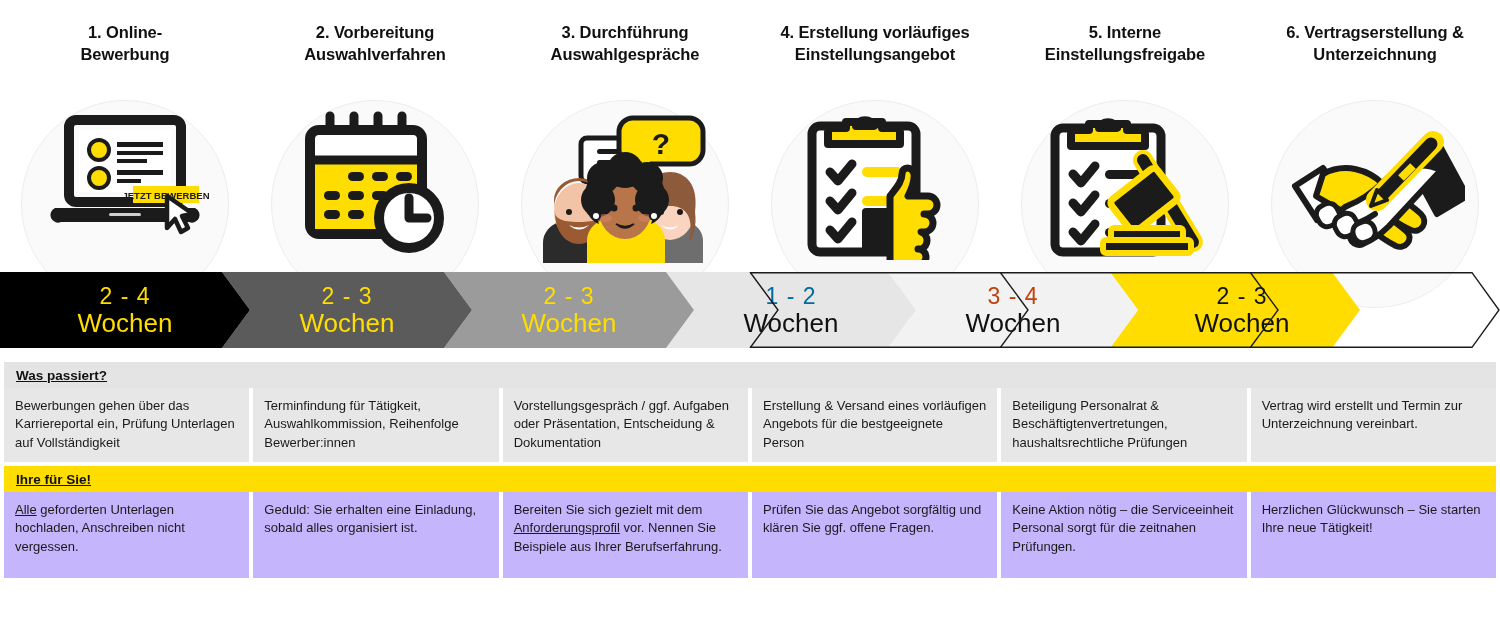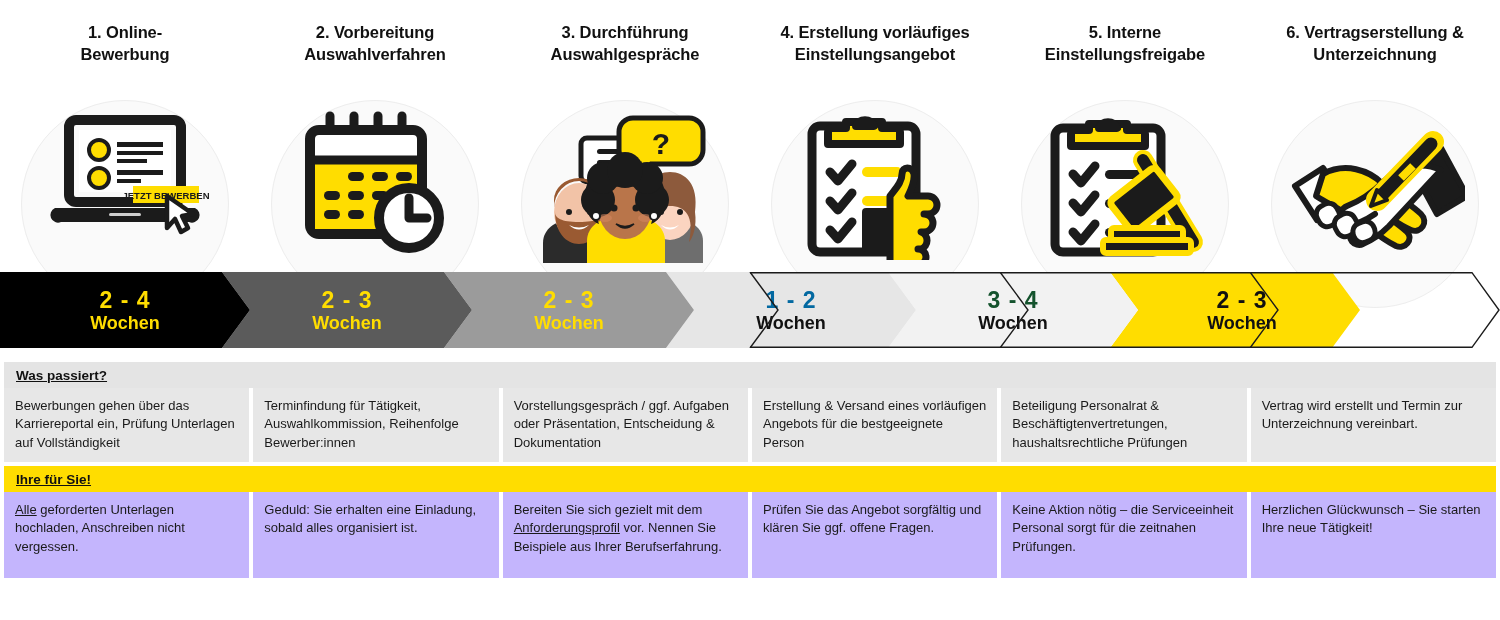--- a/index.html
+++ b/index.html
@@ -37,22 +37,22 @@
   
   .band {
     position: absolute; top: 272px; left: 0; width: 1500px; height: 76px;
     display: flex;
   }
   .seg {
     position: relative; width: 250px; height: 76px;
     display: flex; flex-direction: column; align-items: center; justify-content: center;
     text-align: center; line-height: 1.0;
   }
-  .seg .num { font-size: 23px; font-weight: bold; letter-spacing: 1px; }
-  .seg .unit { font-size: 18px; font-weight: bold; margin-top: 2px; }
+  .seg .num { font-size: 23px; font-weight: normal; letter-spacing: 1px; }
+  .seg .unit { font-size: 26px; font-weight: normal; margin-top: 2px; }
   .s1 { background:#000000; clip-path: polygon(0 0, 222px 0, 250px 50%, 222px 100%, 0 100%); z-index:6; }
   .s2 { background:#5b5b5b; clip-path: polygon(0 0, 222px 0, 250px 50%, 222px 100%, 0 100%, 28px 50%); margin-left:-28px; z-index:5; }
   .s3 { background:#9b9b9b; clip-path: polygon(0 0, 222px 0, 250px 50%, 222px 100%, 0 100%, 28px 50%); margin-left:-28px; z-index:4; }
   .s4 { background:#e6e6e6; clip-path: polygon(0 0, 222px 0, 250px 50%, 222px 100%, 0 100%, 28px 50%); margin-left:-28px; z-index:3; }
   .s5 { background:#f2f2f2; clip-path: polygon(0 0, 222px 0, 250px 50%, 222px 100%, 0 100%, 28px 50%); margin-left:-28px; z-index:2; }
   .s6 { background:#ffdd00; clip-path: polygon(0 0, 222px 0, 250px 50%, 222px 100%, 0 100%, 28px 50%); margin-left:-28px; z-index:1; width:278px; }
   .band-outline {
     position:absolute; top:272px; left:0; width:1500px; height:76px;
     pointer-events:none; z-index:7;
   }
@@ -289,21 +289,21 @@
     </div>
     <div class="seg s3">
       <div class="num" style="color:#ffdd00">2 - 3</div>
       <div class="unit" style="color:#ffdd00">Wochen</div>
     </div>
     <div class="seg s4">
       <div class="num" style="color:#0369a1">1 - 2</div>
       <div class="unit" style="color:#111111">Wochen</div>
     </div>
     <div class="seg s5">
-      <div class="num" style="color:#14532d">3 - 4</div>
+      <div class="num" style="color:#c2410c">3 - 4</div>
       <div class="unit" style="color:#111111">Wochen</div>
     </div>
     <div class="seg s6">
       <div class="num" style="color:#111111;margin-left:-14px">2 - 3</div>
       <div class="unit" style="color:#111111;margin-left:-14px">Wochen</div>
     </div>
   </div>
   <svg class="band-outline" viewBox="0 0 1500 76" preserveAspectRatio="none">
     <g fill="none" stroke="#1b1b1b" stroke-width="1.4">
       <path d="M750 0 L778 38 L750 76"></path>

